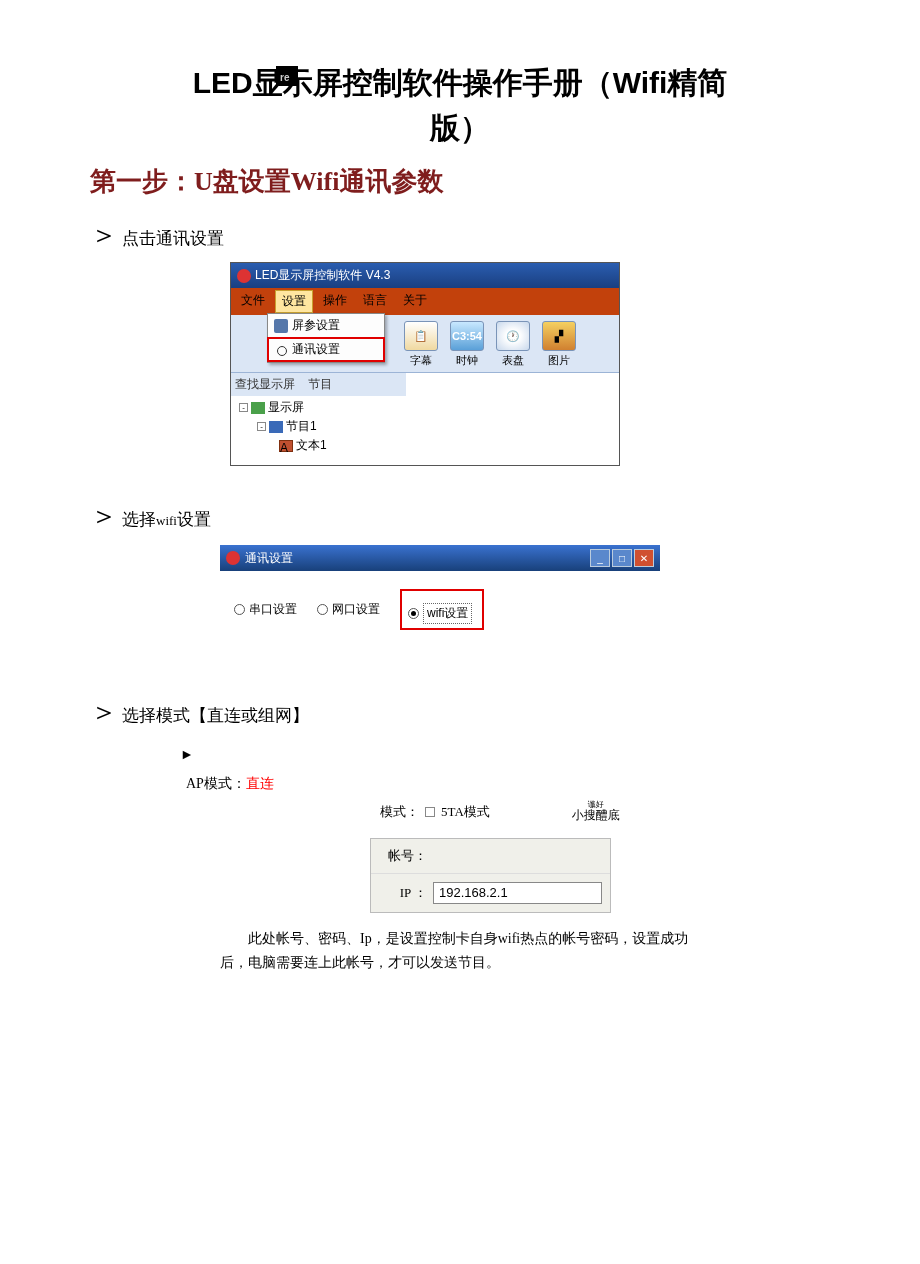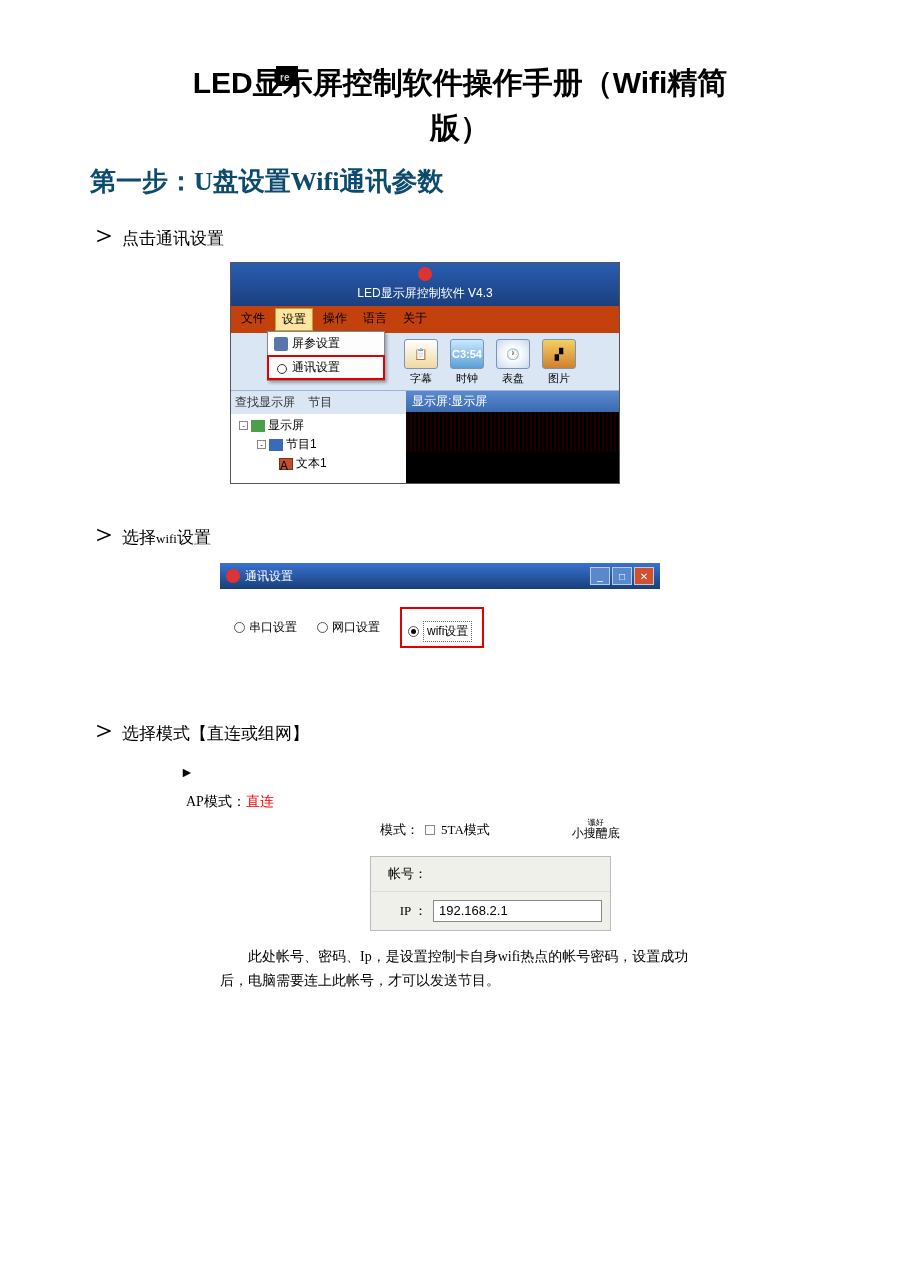--- a/index.html
+++ b/index.html
@@ -31,21 +31,21 @@
   }
   .title .wtx {
     color: #ccc;
     font-size: 10px;
     position: absolute;
     top: 10px;
     left: 190px;
     z-index: 2;
   }
   .step-heading {
-    color: #0c4a6e;
+    color: #7f1d1d;
     font-family: "SimSun", serif;
     font-size: 26px;
     font-weight: bold;
     margin-top: 14px;
   }
   .bullet-line {
     margin-top: 22px;
     font-size: 16px;
     display: flex;
     align-items: baseline;
@@ -69,21 +69,20 @@
     font-family: "SimSun", sans-serif;
     font-size: 12px;
   }
   .shot1 .titlebar {
     background: linear-gradient(#2a5db0, #1a3f80);
     color: #fff;
     padding: 4px 6px;
     display: flex;
     align-items: center;
     gap: 4px;
-    flex-direction: column;
   }
   .shot1 .titlebar .logo {
     width: 14px; height: 14px; border-radius: 50%;
     background: #d33; display: inline-block;
   }
   .shot1 .menubar {
     background: #c2410c;
     padding: 2px 4px;
     display: flex;
     gap: 4px;
@@ -289,24 +288,20 @@
         <div class="tree-row l2">
           <span class="tgl">-</span>
           <span class="nico b"></span>
           <span>节目1</span>
         </div>
         <div class="tree-row l3">
           <span class="nico r">A</span>
           <span>文本1</span>
         </div>
       </div>
-      <div class="preview">
-        <div class="lbl">显示屏:显示屏</div>
-        <div class="dots"></div>
-      </div>
     </div>
   </div>
 </div>
 
 <div class="bullet-line" style="margin-top:36px;">
   <span class="bullet-gt">＞</span>
   <span class="bullet-text">选择</span>
   <span class="bullet-small">wifi</span>
   <span class="bullet-text">设置</span>
 </div>

